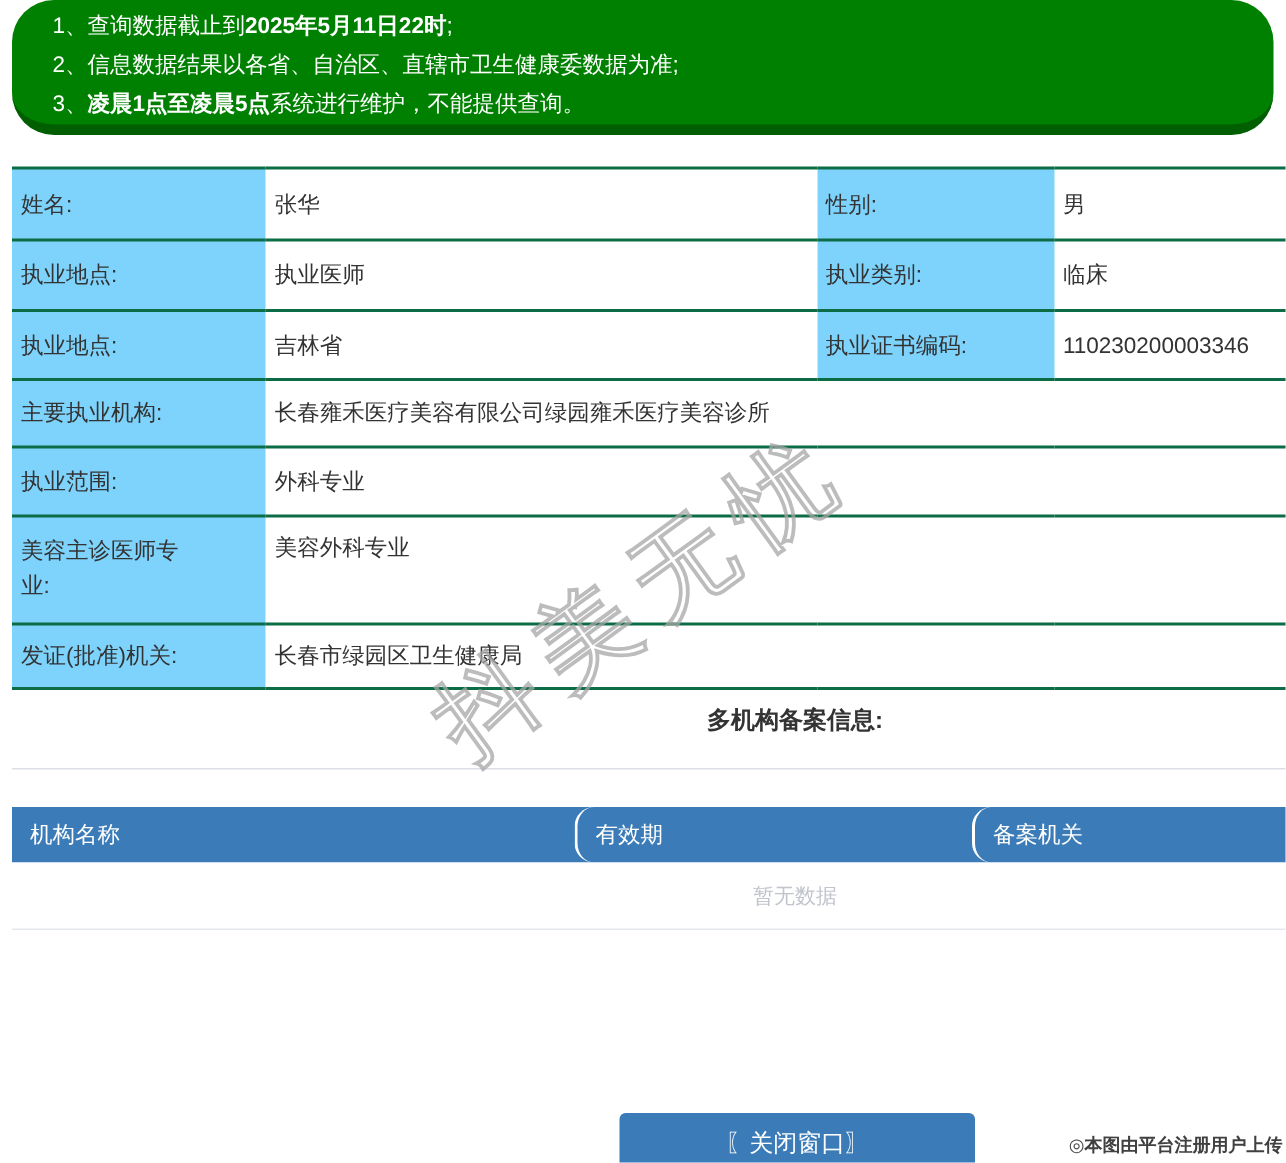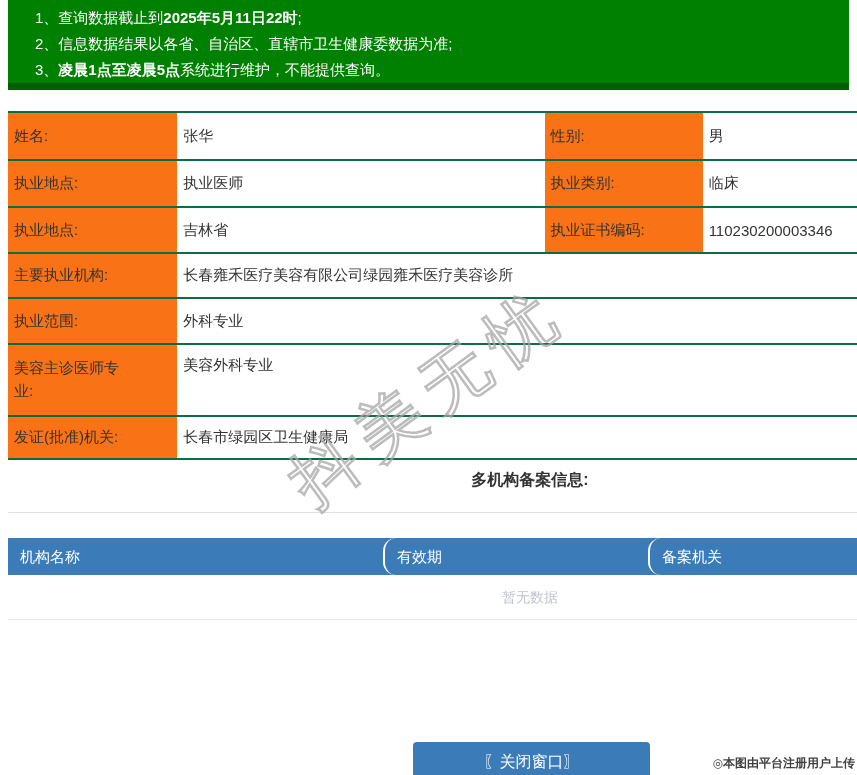--- a/index.html
+++ b/index.html
@@ -7,34 +7,34 @@
   body {
     position:relative; overflow:hidden; background:#fff;
     font-family:"Liberation Sans","DejaVu Sans",sans-serif;
     color:#333;
   }
 
   
   .banner {
     position:absolute; left:8px; top:0; width:841px; height:90px;
     background:#008000; border-bottom:7px solid #015e01;
-    color:#fff; font-size:15px; padding:5px 10px 0 27px; line-height:26px;
+    color:#fff; font-size:15px; padding:5px 10px 0 27px; line-height:26px;border-radius:28px;
   }
   .banner b { font-weight:bold; }
 
   
   .info-table-wrap { position:absolute; left:8px; top:111px; width:1044px; }
   table.info {
     width:1044px; table-layout:fixed; border-collapse:collapse;
     font-size:15px; color:#333;
     border-top:2px solid #0b6c45; border-bottom:2px solid #0b6c45;
   }
   table.info tr { border-bottom:2px solid #0b6c45; }
   table.info td { vertical-align:middle; padding-left:6px; }
-  td.lbl { background:#f97316; }
+  td.lbl { background:#7dd3fc; }
   .c1 { width:168px; } .c2 { width:365px; } .c3 { width:157px; } .c4 { width:347px; }
   tr.r1 { height:48px; } tr.r2 { height:47px; } tr.r3 { height:46px; }
   tr.r4 { height:45px; } tr.r5 { height:46px; } tr.r6 { height:72px; } tr.r7 { height:43px; }
   tr.r6 td { vertical-align:top; padding-top:11px; }
   .wrap-narrow { display:inline-block; max-width:118px; line-height:23px; }
 
   
   .section-title {
     position:absolute; left:8px; top:470px; width:1044px;
     text-align:center; font-size:16px; font-weight:bold; color:#333;

